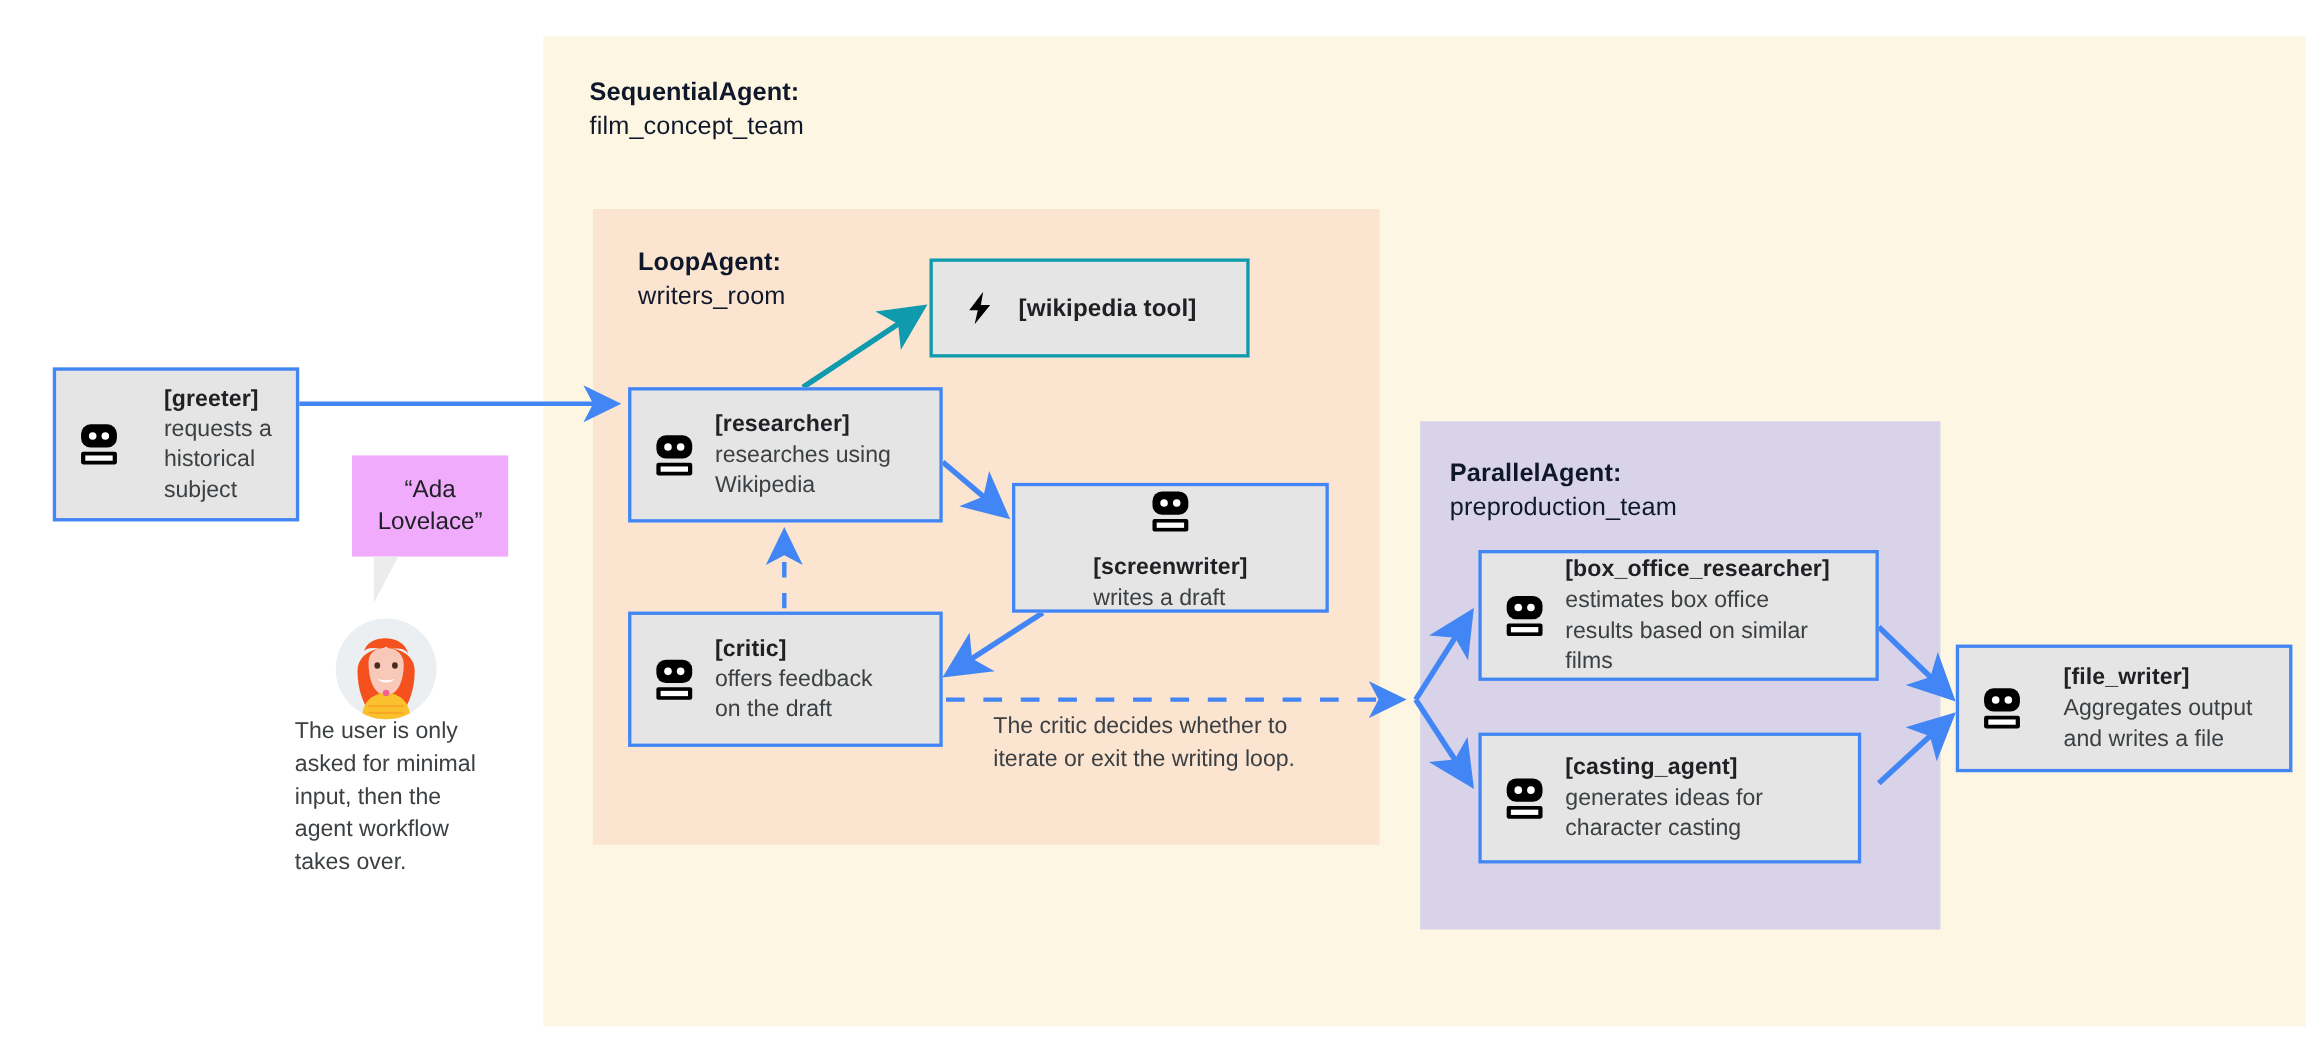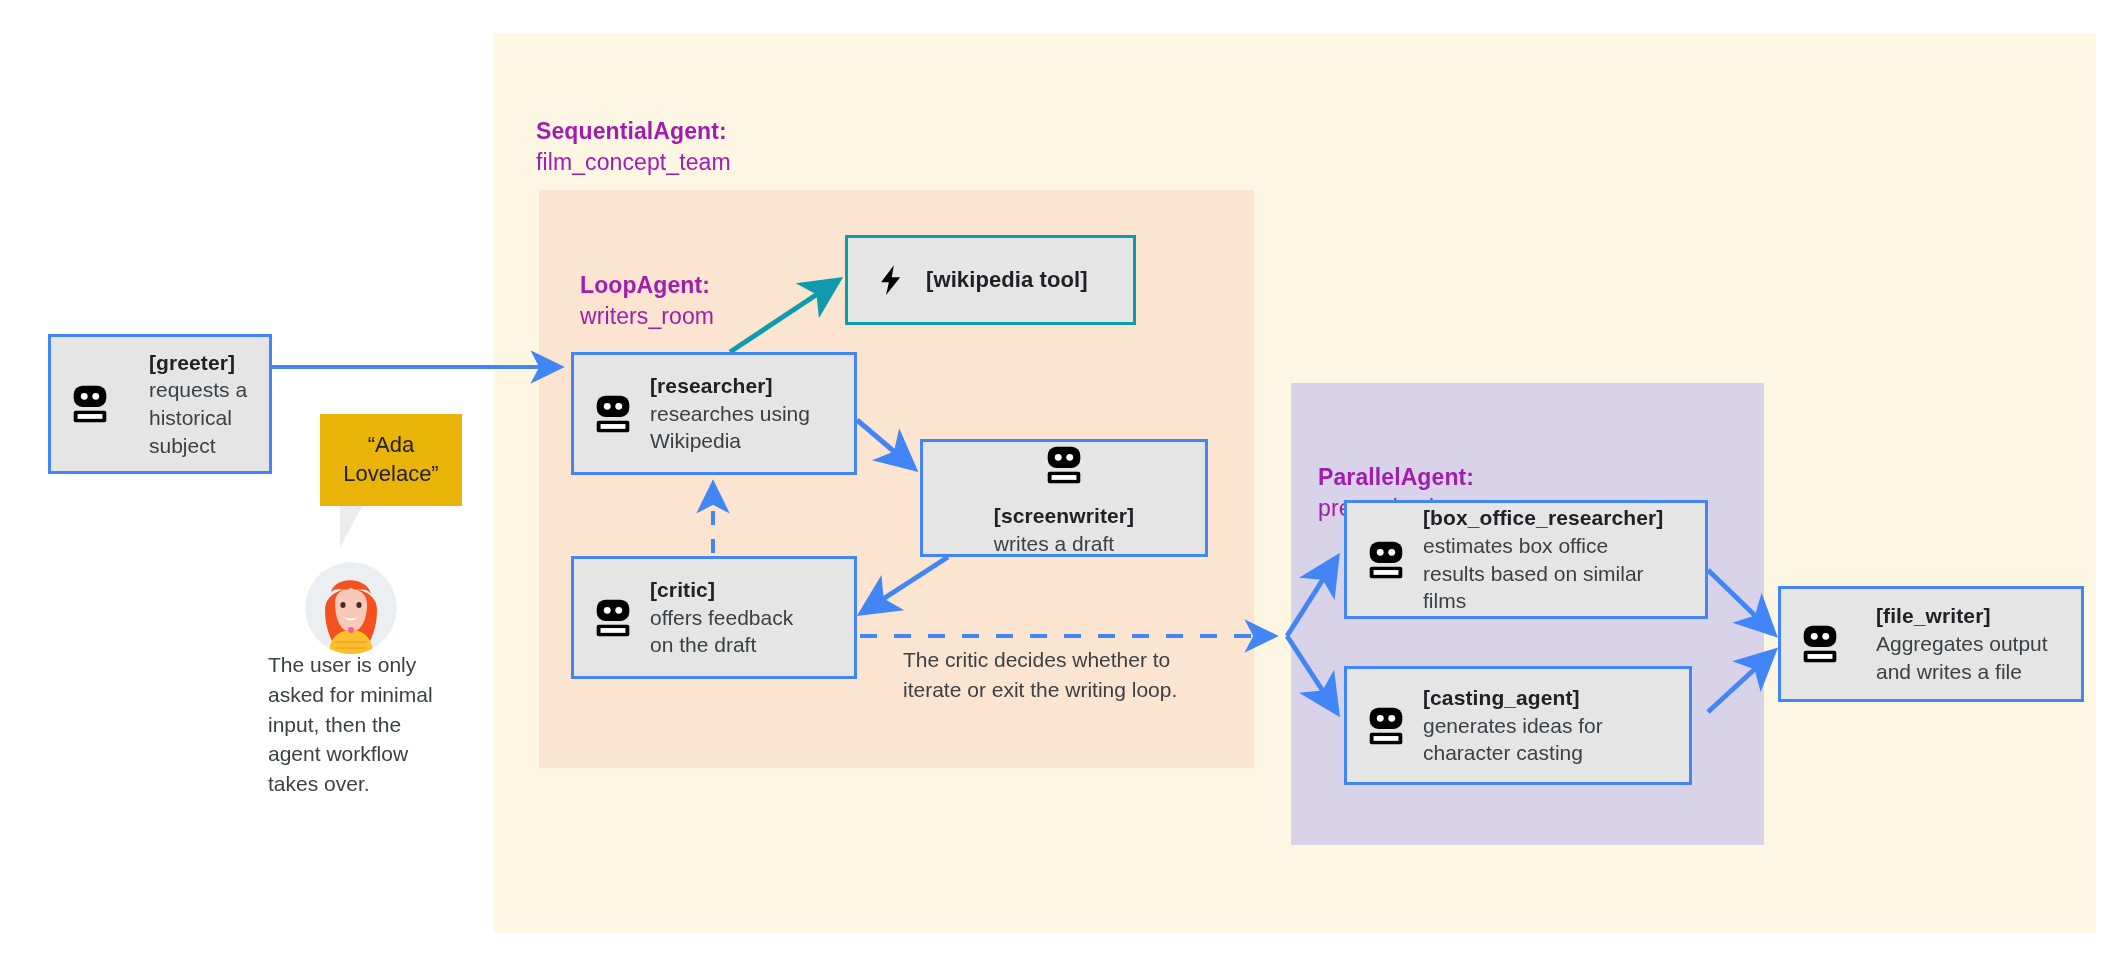--- a/index.html
+++ b/index.html
@@ -12,21 +12,21 @@
   }
   .canvas{position:absolute;inset:0;}
   svg.wires{position:absolute;left:0;top:0;width:2112px;height:960px;pointer-events:none;}
 
   
   .panel{position:absolute;box-sizing:border-box;}
   #sequential-panel{left:494px;top:33px;width:1602px;height:900px;background:#fdf6e3;}
   #loop-panel{left:539px;top:190px;width:715px;height:578px;background:#fbe4d0;}
   #parallel-panel{left:1291px;top:383px;width:473px;height:462px;background:#d9d3ea;}
 
-  .panel-label{position:absolute;color:#a21caf;line-height:1.34;margin-top:48px;}
+  .panel-label{position:absolute;color:#0f172a;line-height:1.34;}
   .panel-label .ttl{font-weight:bold;font-size:23px;letter-spacing:.1px;display:block;}
   .panel-label .sub{font-weight:normal;font-size:23px;letter-spacing:.1px;display:block;}
   #sequential-label{left:536px;top:68px;}
   #loop-label{left:580px;top:222px;}
   #parallel-label{left:1318px;top:414px;}
 
   
   .node{
     position:absolute;box-sizing:border-box;
     background:#e5e5e5;border:3px solid #4285f4;
@@ -47,21 +47,21 @@
   #node-boxoffice   {left:1344px;top:500px; width:364px; height:119px;}
   #node-casting     {left:1344px;top:666px; width:348px; height:119px;}
   #node-filewriter  {left:1778px;top:586px; width:306px; height:116px;gap:33px;}
 
   #node-greeter .txt,#node-wikipedia .txt{}
   #node-wikipedia .txt b{font-size:22px;}
 
   
   #speech-bubble{
     position:absolute;left:320px;top:414px;width:142px;height:92px;
-    background:#eab308;display:flex;align-items:center;justify-content:center;
+    background:#f0abfc;display:flex;align-items:center;justify-content:center;
   }
   #speech-bubble .q{
     color:#202124;font-size:22px;line-height:1.3;text-align:center;
     white-space:pre-line;
   }
   #speech-tail{
     position:absolute;left:340px;top:506px;width:0;height:0;
     border-left:22px solid #ececec;border-bottom:42px solid transparent;
   }
 

